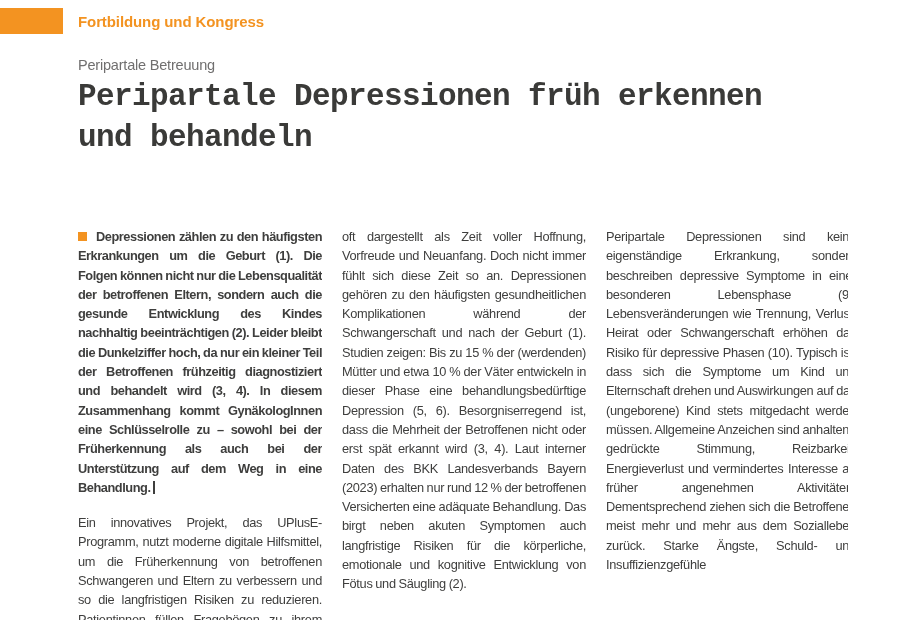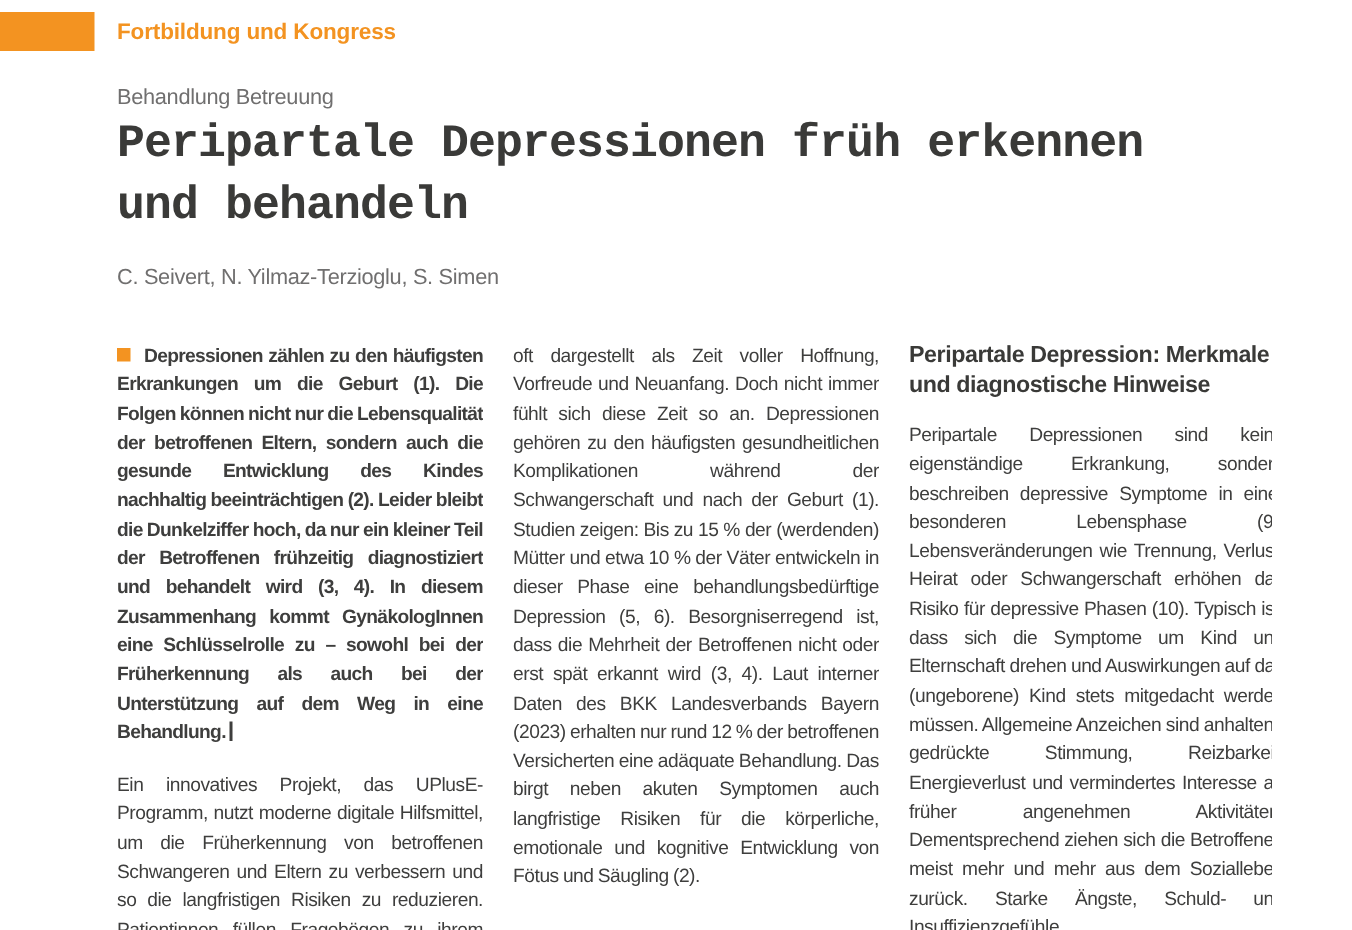--- a/index.html
+++ b/index.html
@@ -77,34 +77,32 @@
   }
 </style>
 </head>
 <body>
 
 <div class="page">
 
   <div class="kicker-bar"></div>
   <div class="kicker">Fortbildung und Kongress</div>
 
-  <div class="eyebrow">Behandlung Betreuung</div>
+  <div class="eyebrow">Peripartale Betreuung</div>
   <h1 class="title">Peripartale Depressionen früh erkennen und behandeln</h1>
-  <div class="authors">C. Seivert, N. Yilmaz-Terzioglu, S. Simen</div>
 
   <div class="columns">
 
     <div class="col col-1">
       <p class="body intro"><span class="bullet"></span><span>Depressionen zählen zu den häufigsten Erkrankungen um die Geburt (1). Die Folgen können nicht nur die Lebensqualität der betroffenen Eltern, sondern auch die gesunde Entwicklung des Kindes nachhaltig beeinträchtigen (2). Leider bleibt die Dunkelziffer hoch, da nur ein kleiner Teil der Betroffenen frühzeitig diagnostiziert und behandelt wird (3, 4). In diesem Zusammenhang kommt GynäkologInnen eine Schlüsselrolle zu – sowohl bei der Früherkennung als auch bei der Unterstützung auf dem Weg in eine Behandlung.</span><span class="caret"></span></p>
       <p class="body">Ein innovatives Projekt, das UPlusE-Programm, nutzt moderne digitale Hilfsmittel, um die Früherkennung von betroffenen Schwangeren und Eltern zu verbessern und so die langfristigen Risiken zu reduzieren. Patientinnen füllen Fragebögen zu ihrem psychischen Wohlbefinden und</p>
     </div>
 
     <div class="col col-2">
       <p class="body">oft dargestellt als Zeit voller Hoffnung, Vorfreude und Neuanfang. Doch nicht immer fühlt sich diese Zeit so an. Depressionen gehören zu den häufigsten gesundheitlichen Komplikationen während der Schwangerschaft und nach der Geburt (1). Studien zeigen: Bis zu 15 % der (werdenden) Mütter und etwa 10 % der Väter entwickeln in dieser Phase eine behandlungsbedürftige Depression (5, 6). Besorgniserregend ist, dass die Mehrheit der Betroffenen nicht oder erst spät erkannt wird (3, 4). Laut interner Daten des BKK Landesverbands Bayern (2023) erhalten nur rund 12 % der betroffenen Versicherten eine adäquate Behandlung. Das birgt neben akuten Symptomen auch langfristige Risiken für die körperliche, emotionale und kognitive Entwicklung von Fötus und Säugling (2).</p>
     </div>
 
     <div class="col col-3">
-      <h3 class="subhead">Peripartale Depression: Merkmale und diagnostische Hinweise</h3>
       <p class="body">Peripartale Depressionen sind keine eigenständige Erkrankung, sondern beschreiben depressive Symptome in einer besonderen Lebensphase (9). Lebensveränderungen wie Trennung, Verlust, Heirat oder Schwangerschaft erhöhen das Risiko für depressive Phasen (10). Typisch ist, dass sich die Symptome um Kind und Elternschaft drehen und Auswirkungen auf das (ungeborene) Kind stets mitgedacht werden müssen. Allgemeine Anzeichen sind anhaltend gedrückte Stimmung, Reizbarkeit, Energieverlust und vermindertes Interesse an früher angenehmen Aktivitäten. Dementsprechend ziehen sich die Betroffenen meist mehr und mehr aus dem Sozialleben zurück. Starke Ängste, Schuld- und Insuffizienzgefühle</p>
     </div>
 
   </div>
 </div>
 
 </body></html>

